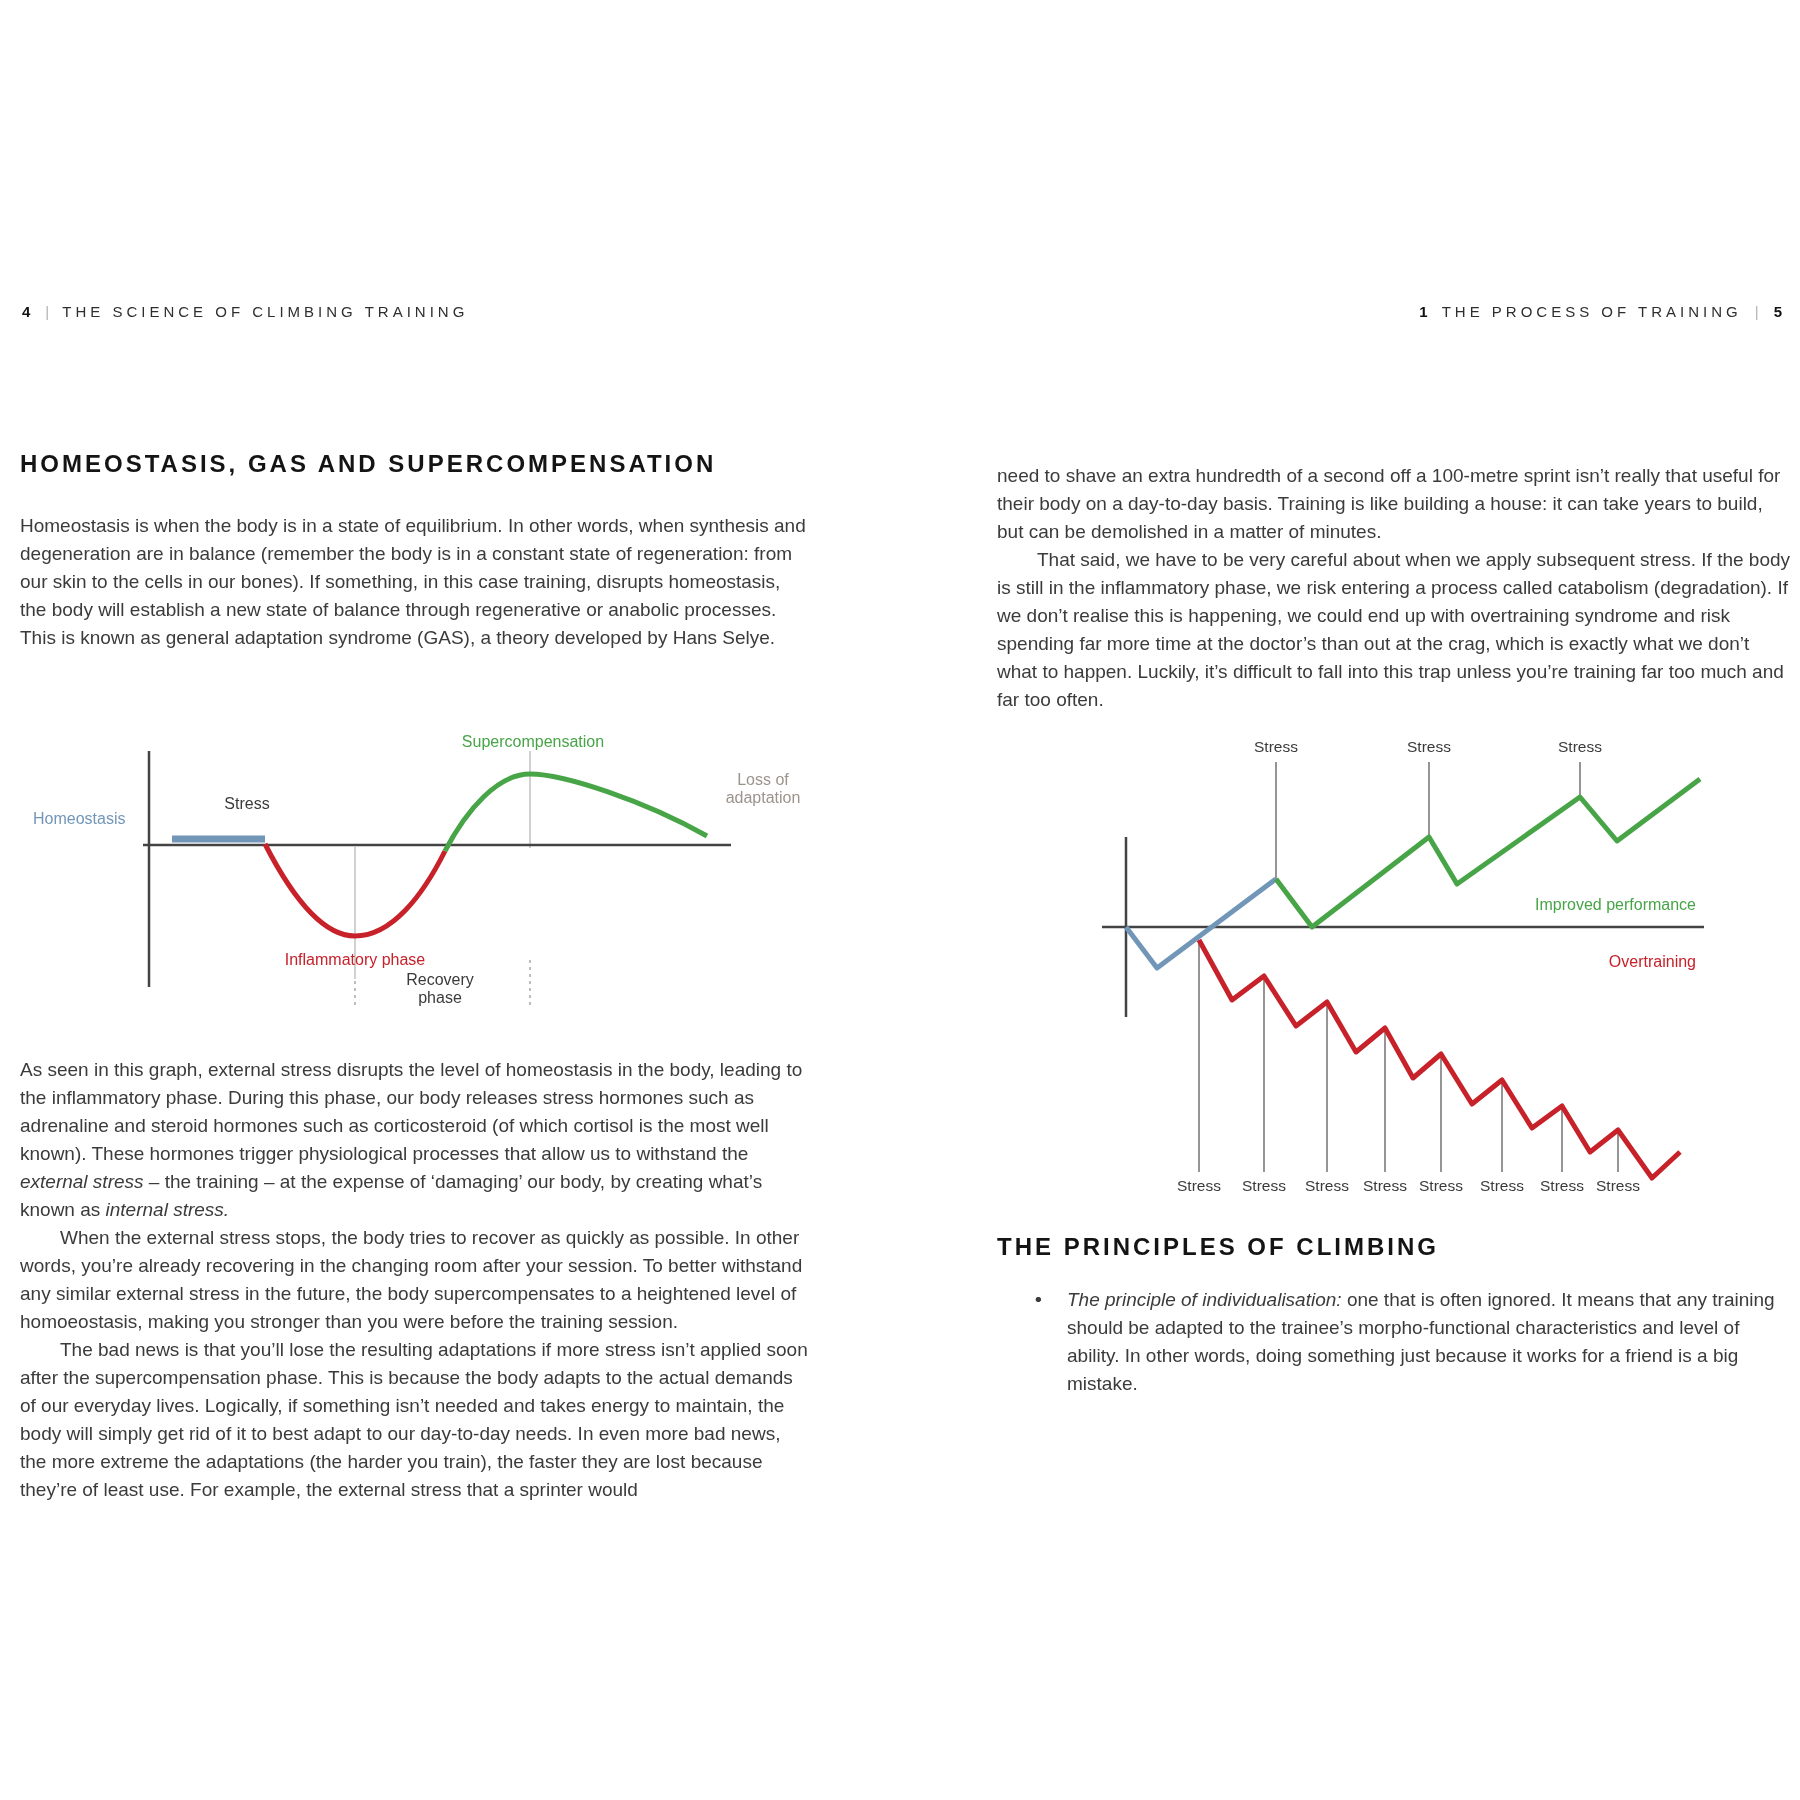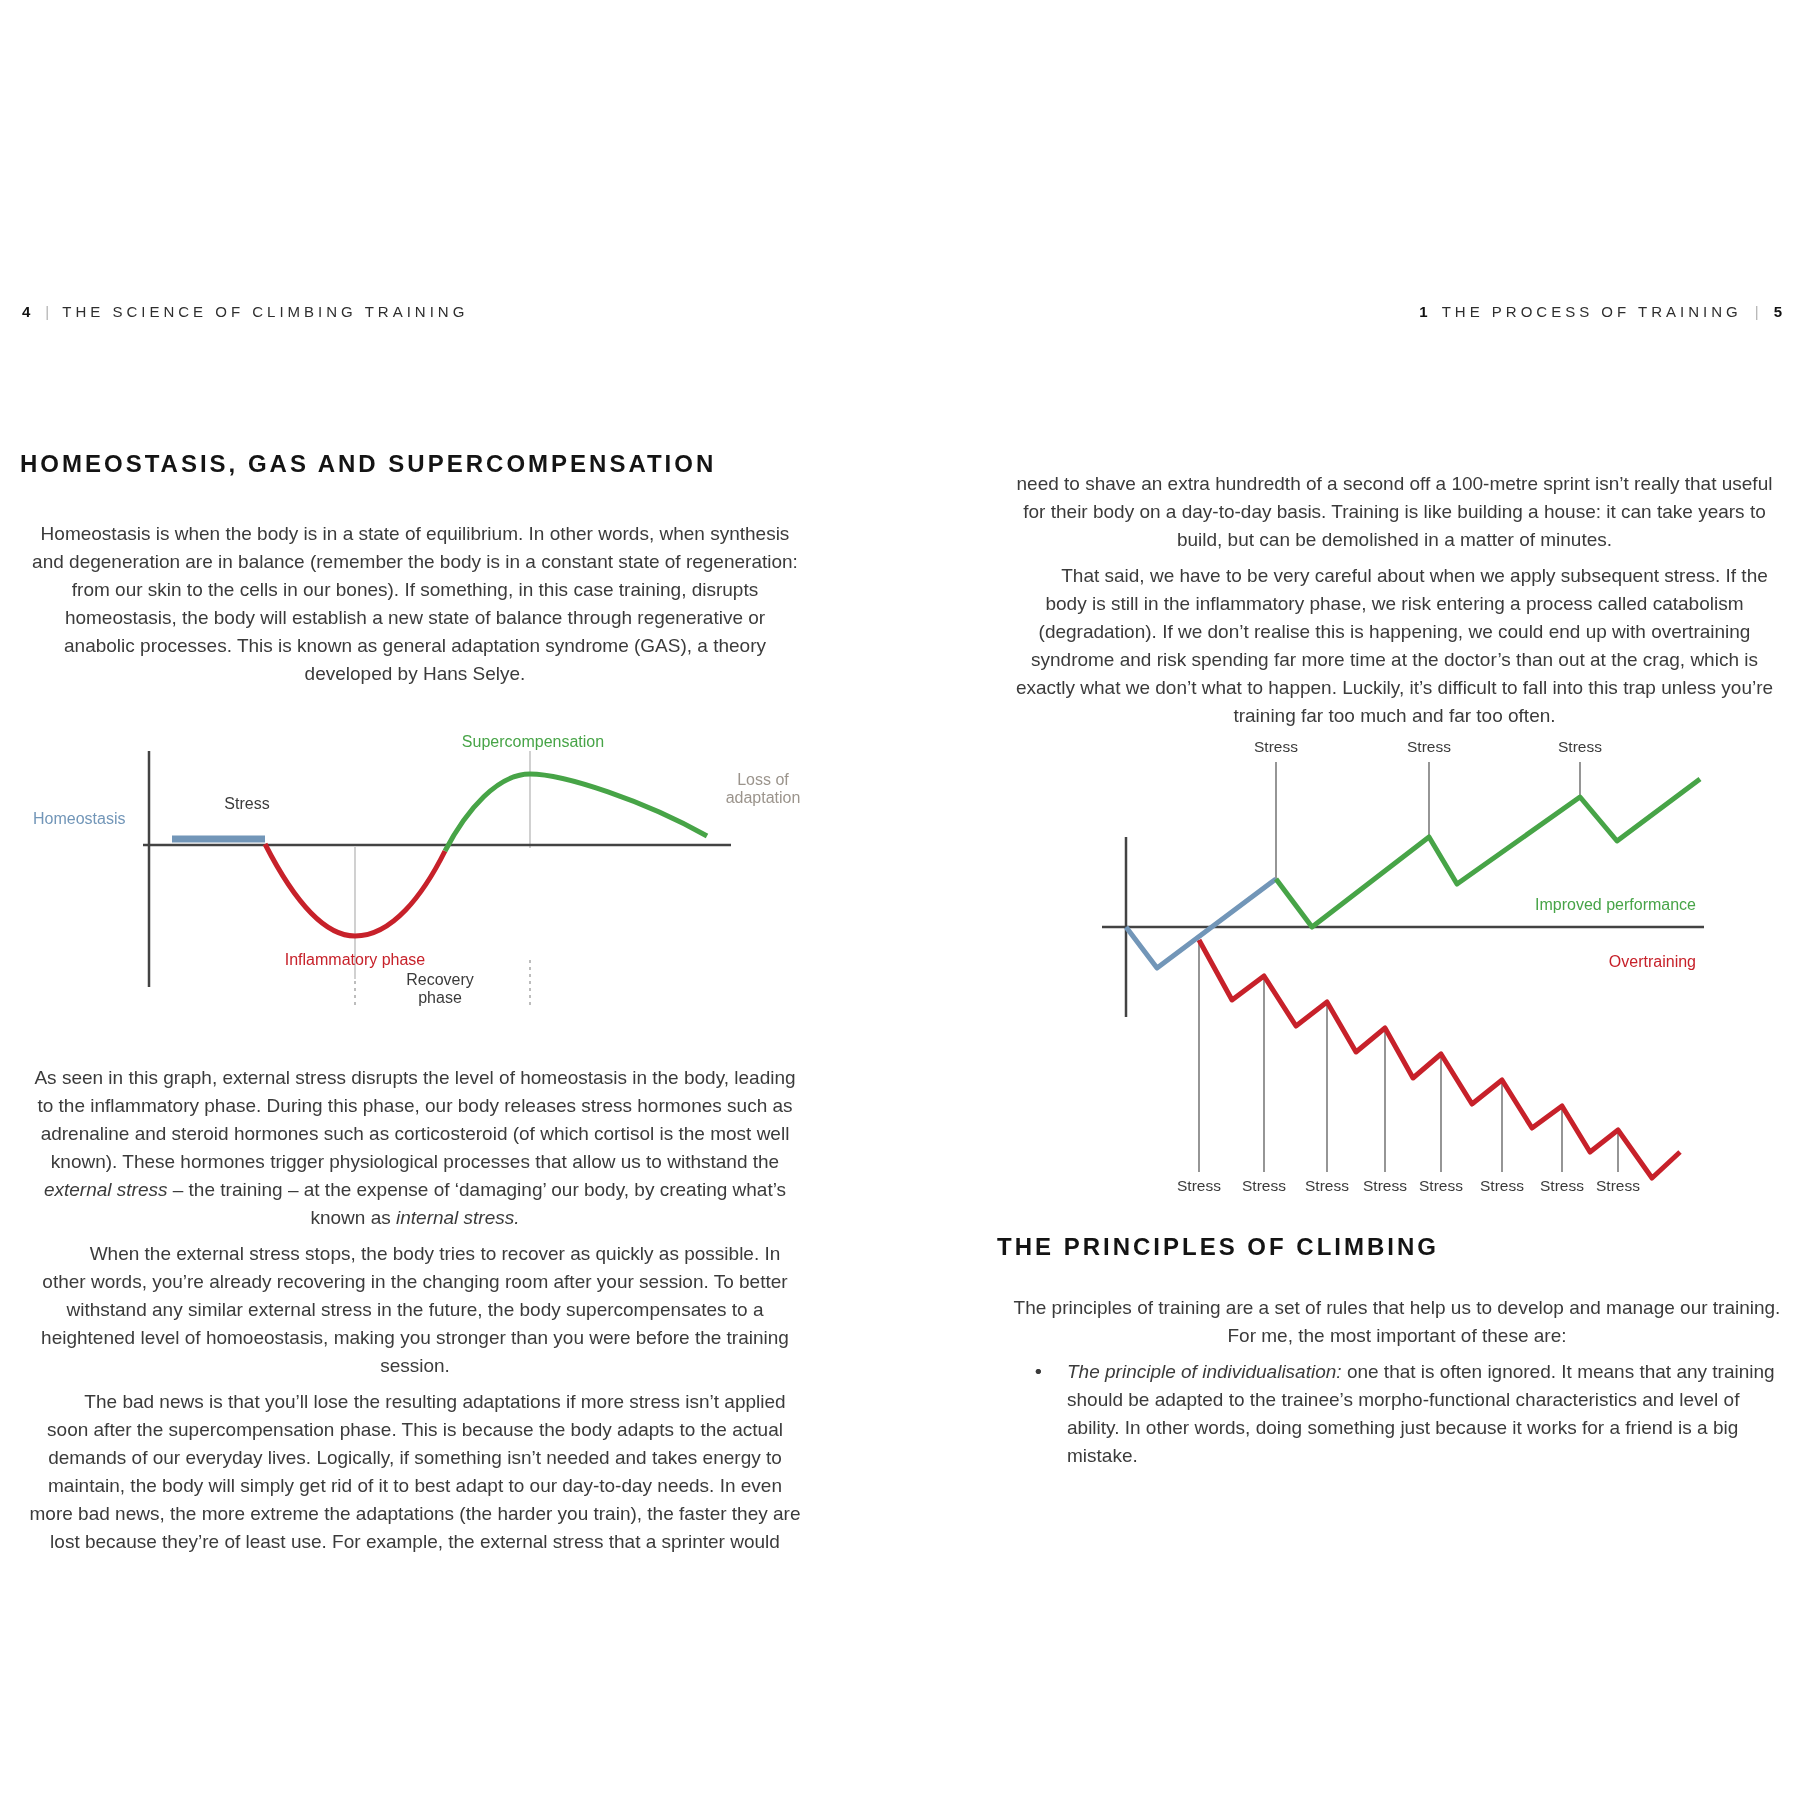--- a/index.html
+++ b/index.html
@@ -3,21 +3,21 @@
 <meta charset="utf-8">
 <style>
   html,body{margin:0;padding:0;background:#ffffff;}
   body{width:1800px;height:1800px;position:relative;font-family:"Liberation Sans",sans-serif;color:#3b3b3b;}
   .abs{position:absolute;}
   .hdr{font-size:15px;letter-spacing:4px;color:#2e2e2e;white-space:nowrap;}
   .hdr b{letter-spacing:0;color:#111;margin:0 2px;}
   .hdr .sep{color:#b3b3b3;margin:0 13px;letter-spacing:0;font-weight:400;}
   .h1{font-size:24px;font-weight:bold;letter-spacing:3px;color:#141414;white-space:nowrap;}
   .body{font-size:19px;line-height:28px;}
-  .body p{margin:8px;text-align:center;}
+  .body p{margin:0;}
   .body p.ind{text-indent:40px;}
   .bullets{margin:0;padding:0;list-style:none;}
   .bullets li{position:relative;padding-left:70px;}
   .bullets li .mark{position:absolute;left:38px;}
   svg text{font-family:"Liberation Sans",sans-serif;font-size:16px;fill:#3b3b3b;}
   svg text.sm{font-size:15.5px;}
   .mid{text-anchor:middle;}
   .end{text-anchor:end;}
   .t-blue{fill:#7296b8;}
   .t-green{fill:#47a447;}
@@ -125,18 +125,17 @@
         <text x="543" y="463" class="mid sm">Stress</text>
       </g>
     <text x="621" y="182" class="end t-green">Improved performance</text>
     <text x="621" y="239" class="end t-red">Overtraining</text>
   </svg>
 </div>
 
 <div class="h1 abs" style="left:997px;top:1233px">THE PRINCIPLES OF CLIMBING</div>
 
 <div class="body abs" style="left:997px;top:1286px;width:800px">
-  <p>The principles of training are a set of rules that help us to develop and manage our training. For me, the most important of these are:</p>
   <ul class="bullets">
     <li><span class="mark">•</span></li>
     <li><span class="mark">•</span><span><i>The principle of individualisation:</i><span> one that is often ignored. It means that any training should be adapted to the trainee’s morpho-functional characteristics and level of ability. In other words, doing something just because it works for a friend is a big mistake.</span></span></li>
   </ul>
 </div>
 
 </body></html>

